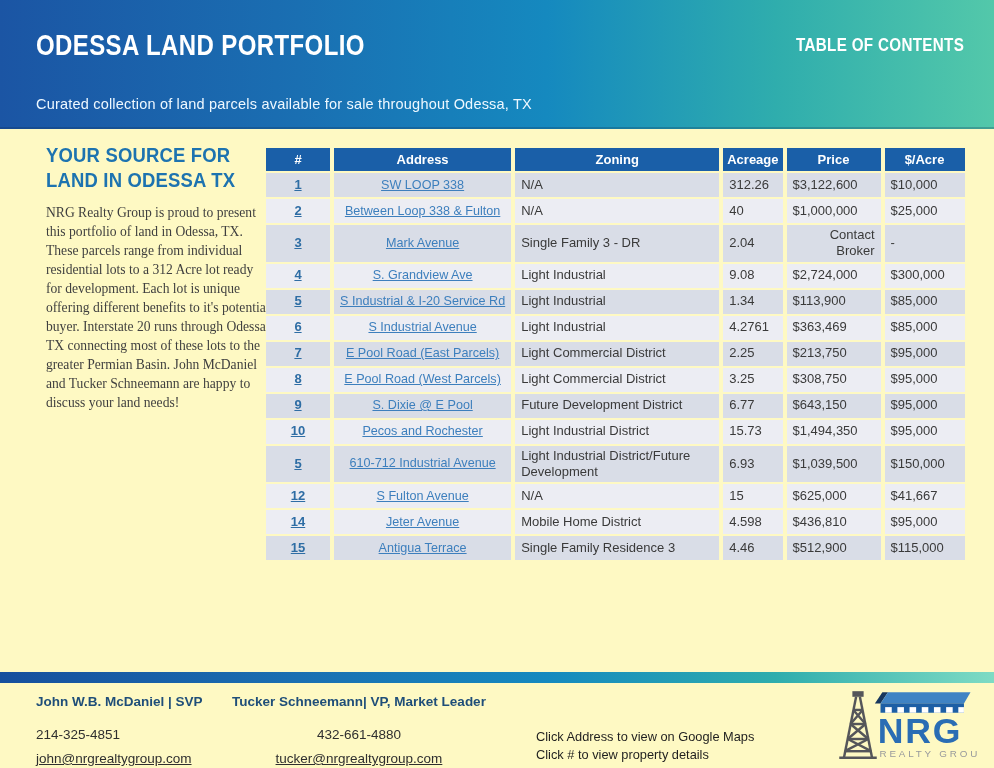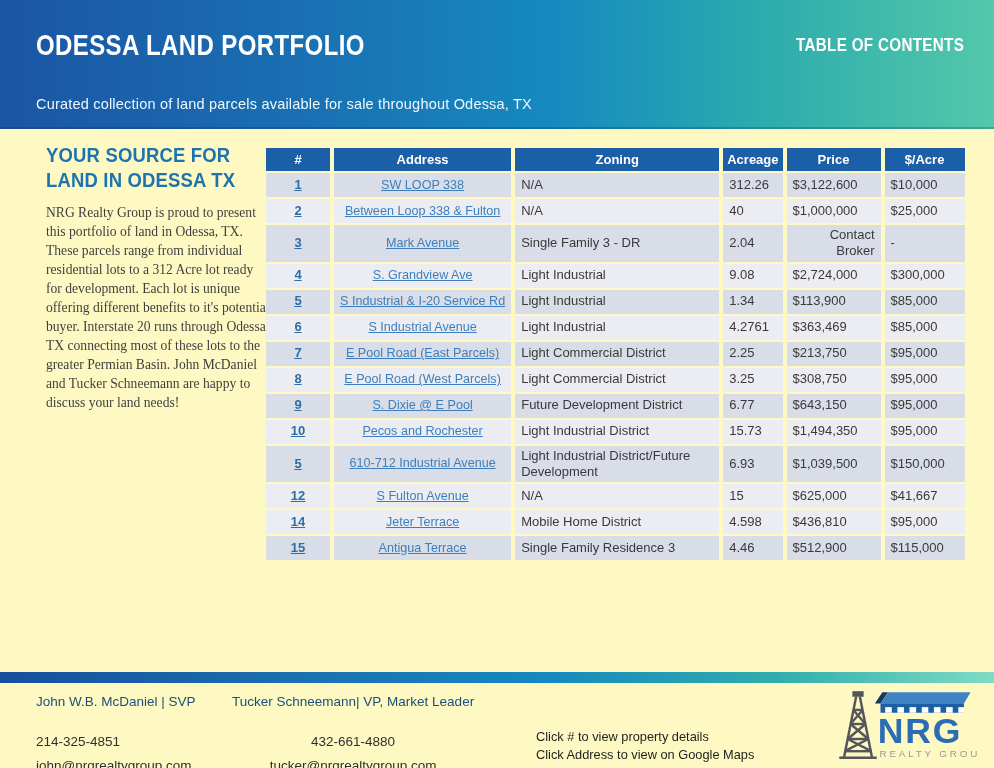--- a/index.html
+++ b/index.html
@@ -69,21 +69,21 @@
   .notes { position: absolute; left: 274px; top: 582px; font-size: 12.8px; color: #1f1f1f; line-height: 1.4; }
 
   
   .footer-bar {
     position: absolute; left: 0; top: 672px; width: 994px; height: 11px;
     background: linear-gradient(90deg, #164f9d 0%, #1a6fb2 30%, #1589bf 55%, #2fadad 78%, #7edbc4 100%);
   }
   .footer { position: absolute; left: 36px; top: 694px; display: flex; }
   .contact { width: 196px; }
   .contact + .contact { width: auto; text-align: center; }
-  .contact .name { color: #1f4e79; font-weight: 400; font-size: 13.5px; margin-bottom: 25px; white-space: nowrap; }
+  .contact .name { color: #1f4e79; font-weight: 700; font-size: 13.5px; margin-bottom: 18px; white-space: nowrap; }
   .contact .phone { color: #2f2f2f; font-size: 13.5px; margin-bottom: 7px; }
   .contact .email { color: #2f2f2f; font-size: 13.5px; text-decoration: underline; cursor: pointer; display: inline-block; }
   .logo { position: absolute; right: 16px; top: 684px; text-align: center; }
 </style>
 </head>
 <body>
 
 <div class="page">
 
   <header class="banner">
@@ -209,39 +209,39 @@
           <tr class="even">
             <td class="c0"><a class="numlink">12</a></td>
             <td class="c1"><a class="addrlink">S Fulton Avenue</a></td>
             <td class="c2">N/A</td>
             <td class="c3">15</td>
             <td class="c4">$625,000</td>
             <td class="c5">$41,667</td>
           </tr>
           <tr class="even">
             <td class="c0"><a class="numlink">14</a></td>
-            <td class="c1"><a class="addrlink">Jeter Terrace</a></td>
+            <td class="c1"><a class="addrlink">Jeter Avenue</a></td>
             <td class="c2">Mobile Home District</td>
             <td class="c3">4.598</td>
             <td class="c4">$436,810</td>
             <td class="c5">$95,000</td>
           </tr>
           <tr class="odd">
             <td class="c0"><a class="numlink">15</a></td>
             <td class="c1"><a class="addrlink">Antigua Terrace</a></td>
             <td class="c2">Single Family Residence 3</td>
             <td class="c3">4.46</td>
             <td class="c4">$512,900</td>
             <td class="c5">$115,000</td>
           </tr>
         </tbody>
     </table>
     <div class="notes">
+      <div>Click Address to view on Google Maps</div>
       <div>Click # to view property details</div>
-      <div>Click Address to view on Google Maps</div>
 
     </div>
   </section>
 
   <div class="footer-bar"></div>
 
   <footer class="footer">
     <div class="contact">
       <div class="name">John W.B. McDaniel | SVP</div>
       <div class="phone">214-325-4851</div>

